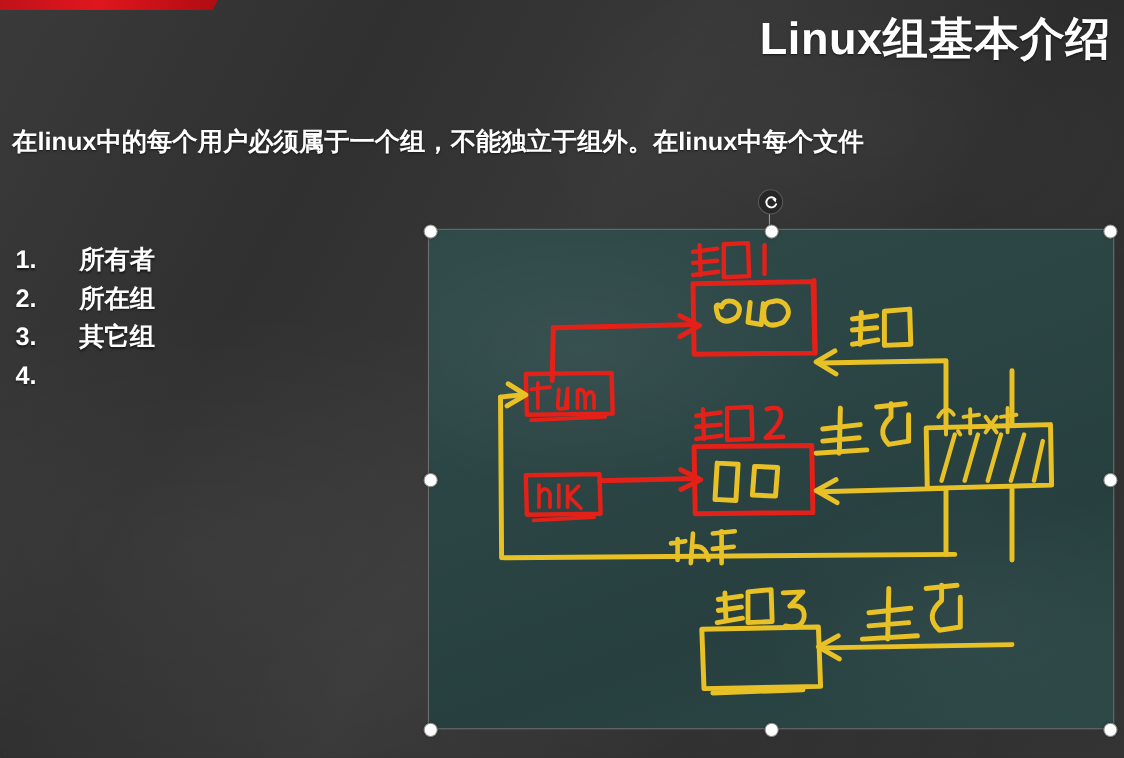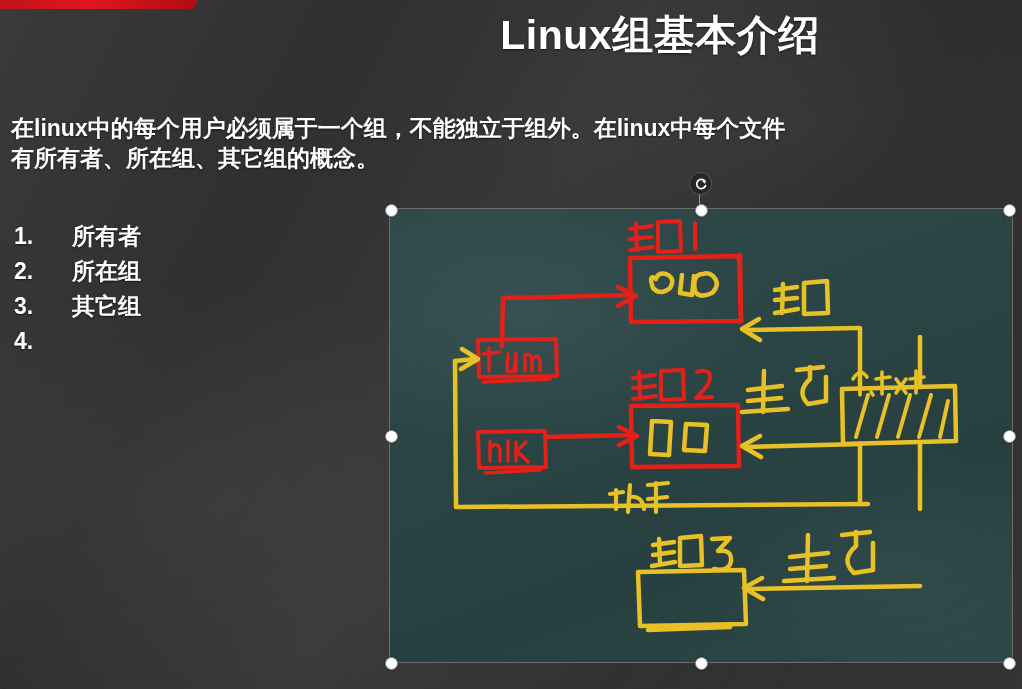--- a/index.html
+++ b/index.html
@@ -31,21 +31,21 @@
   #accent-bar{
     position:absolute;left:0;top:0;width:198px;height:9px;
     background:linear-gradient(90deg,#c1121a 0%,#e0161d 45%,#b00c12 100%);
     clip-path:polygon(0 0,100% 0,97.5% 100%,0 100%);
     z-index:4;
   }
 
   
   #title{
     position:absolute;left:310px;top:12px;width:700px;
-    text-align:center;color:#ffffff;
+    text-align:right;color:#ffffff;
     font-size:41px;font-weight:bold;line-height:1.16;
     letter-spacing:.5px;
     text-shadow:0 1px 2px rgba(0,0,0,.65);
     z-index:5;white-space:nowrap;
   }
 
   
   #paragraph{
     position:absolute;left:11px;top:113px;width:1000px;
     color:#ffffff;font-size:23px;font-weight:bold;line-height:1.32;
@@ -110,21 +110,20 @@
 <body>
 
 <div id="slide"></div>
 
 <div id="accent-bar"></div>
 
 <div id="title">Linux组基本介绍</div>
 
 <div id="paragraph">
   <div>在linux中的每个用户必须属于一个组，不能独立于组外。在linux中每个文件</div>
-  <div>有所有者、所在组、其它组的概念。</div>
 </div>
 
 <div id="bullet-list">
   <div class="row">
     <span class="num">1.</span>
     <span class="txt">所有者</span>
   </div>
   <div class="row">
     <span class="num">2.</span>
     <span class="txt">所在组</span>

